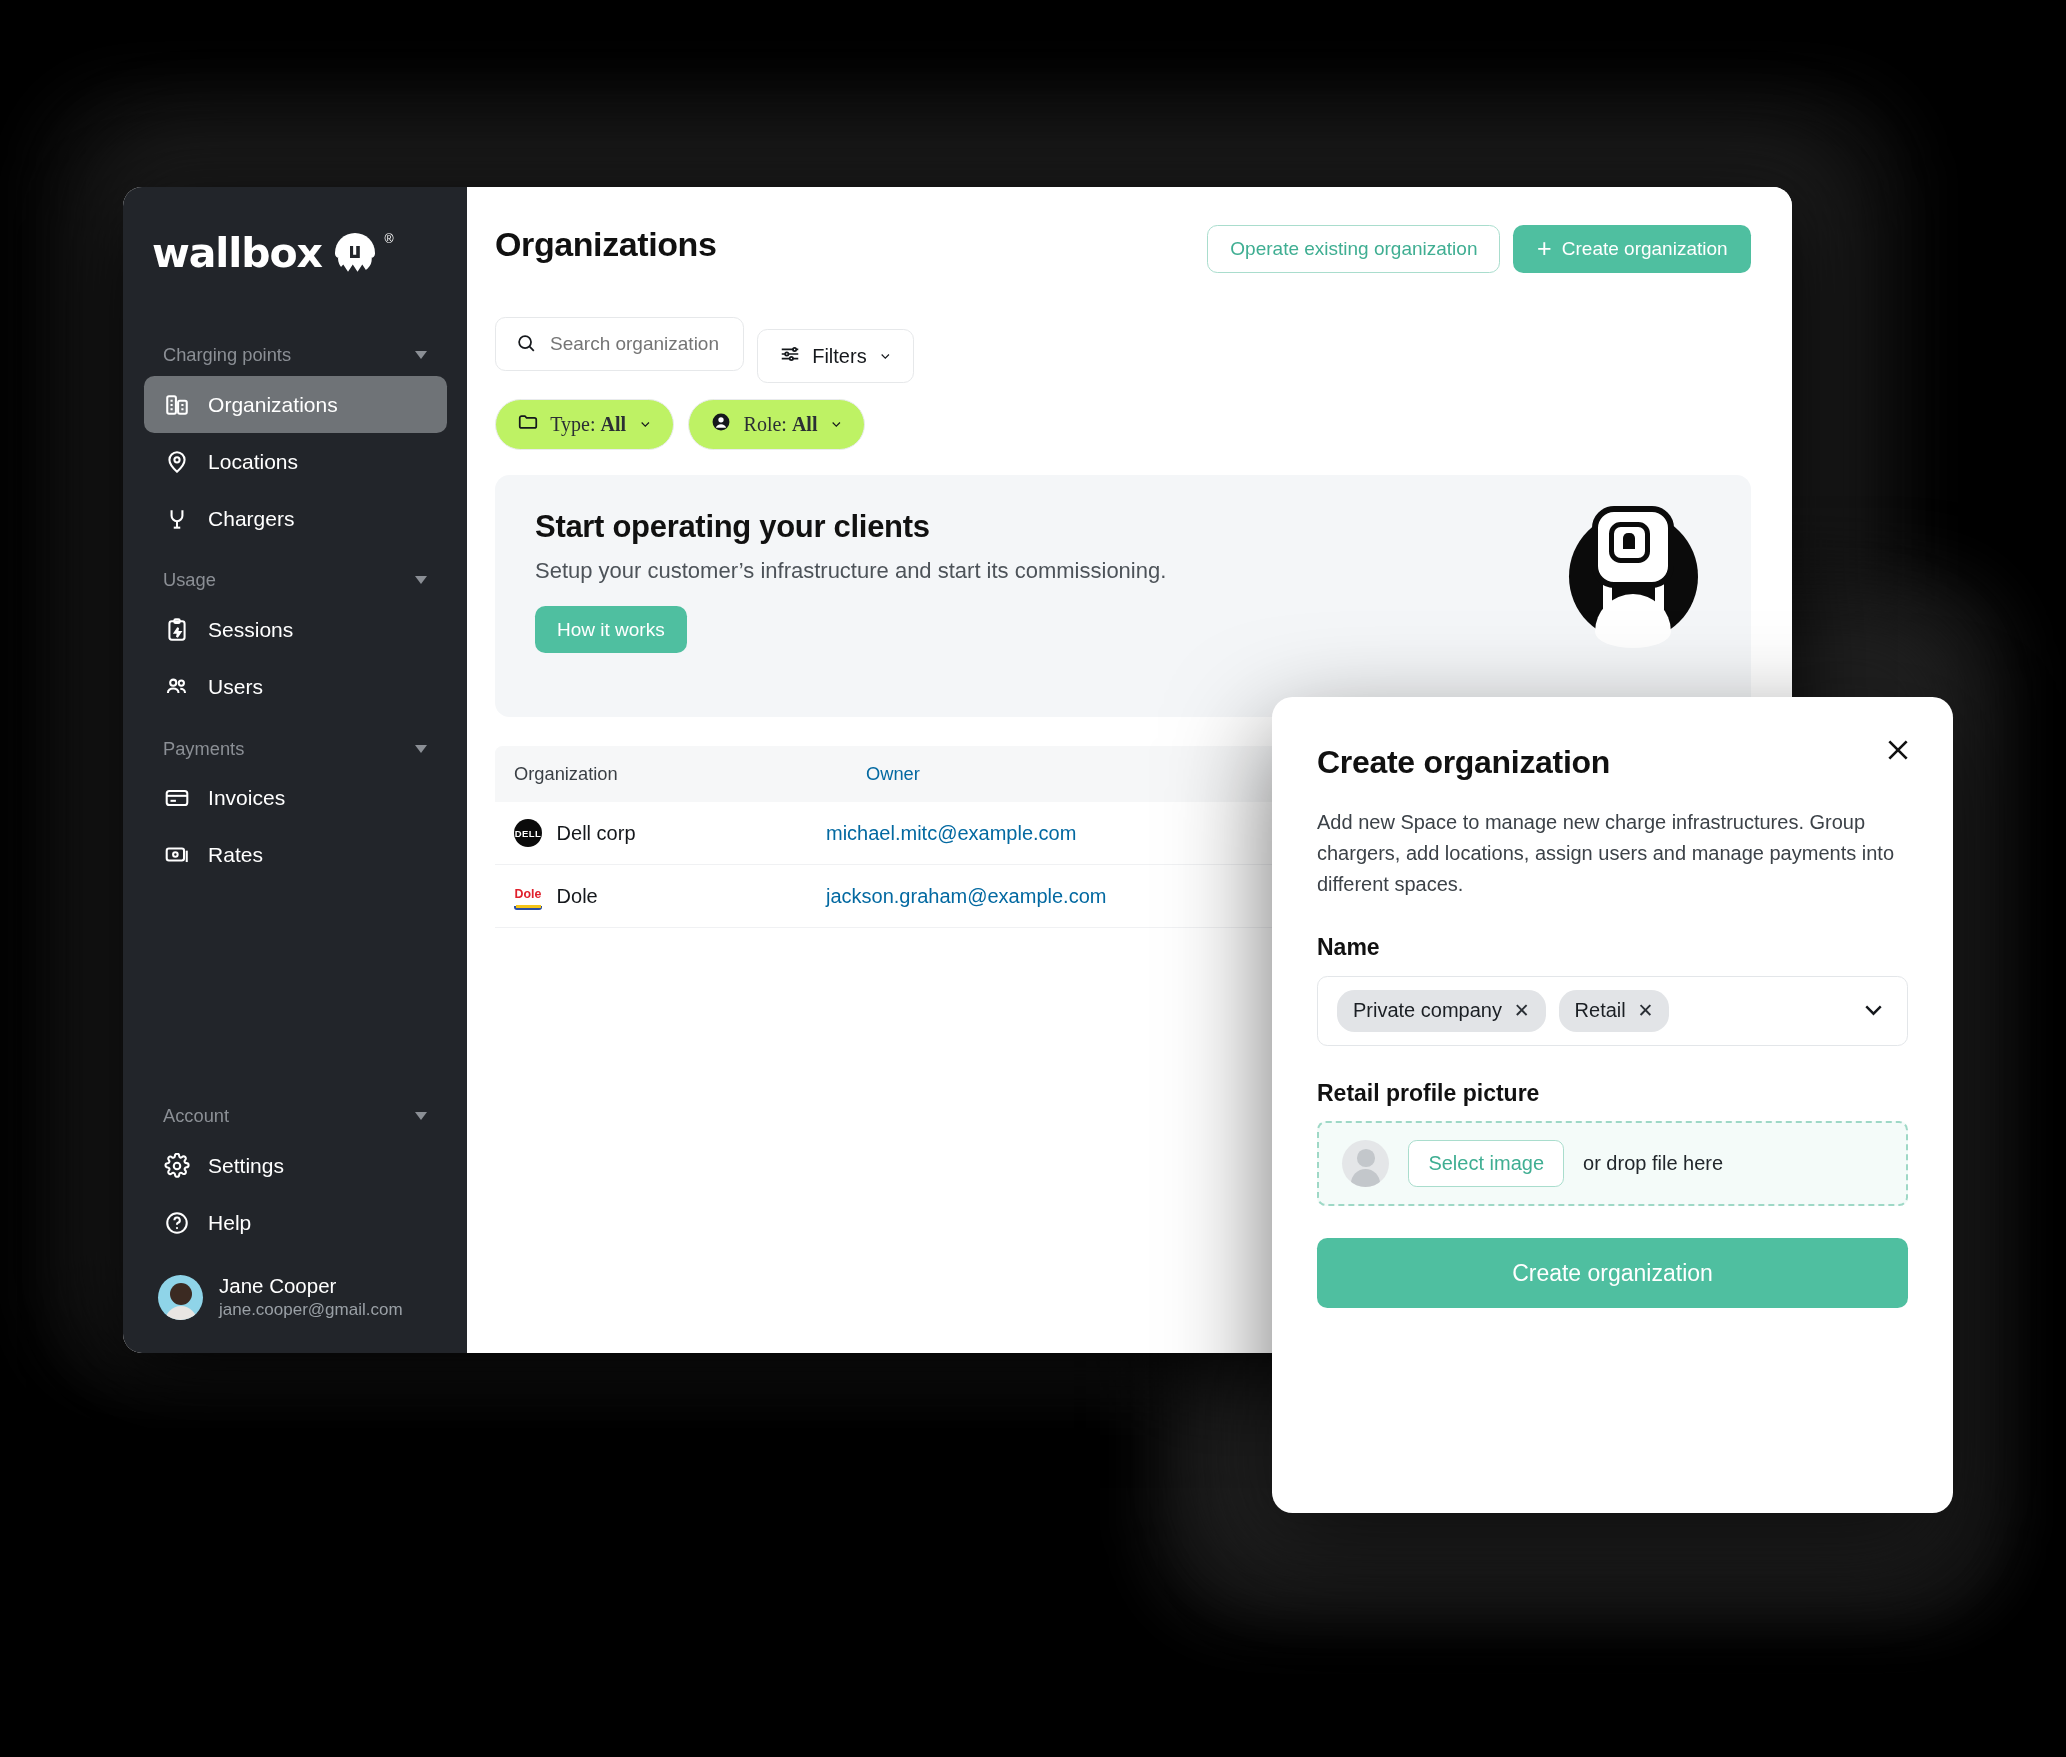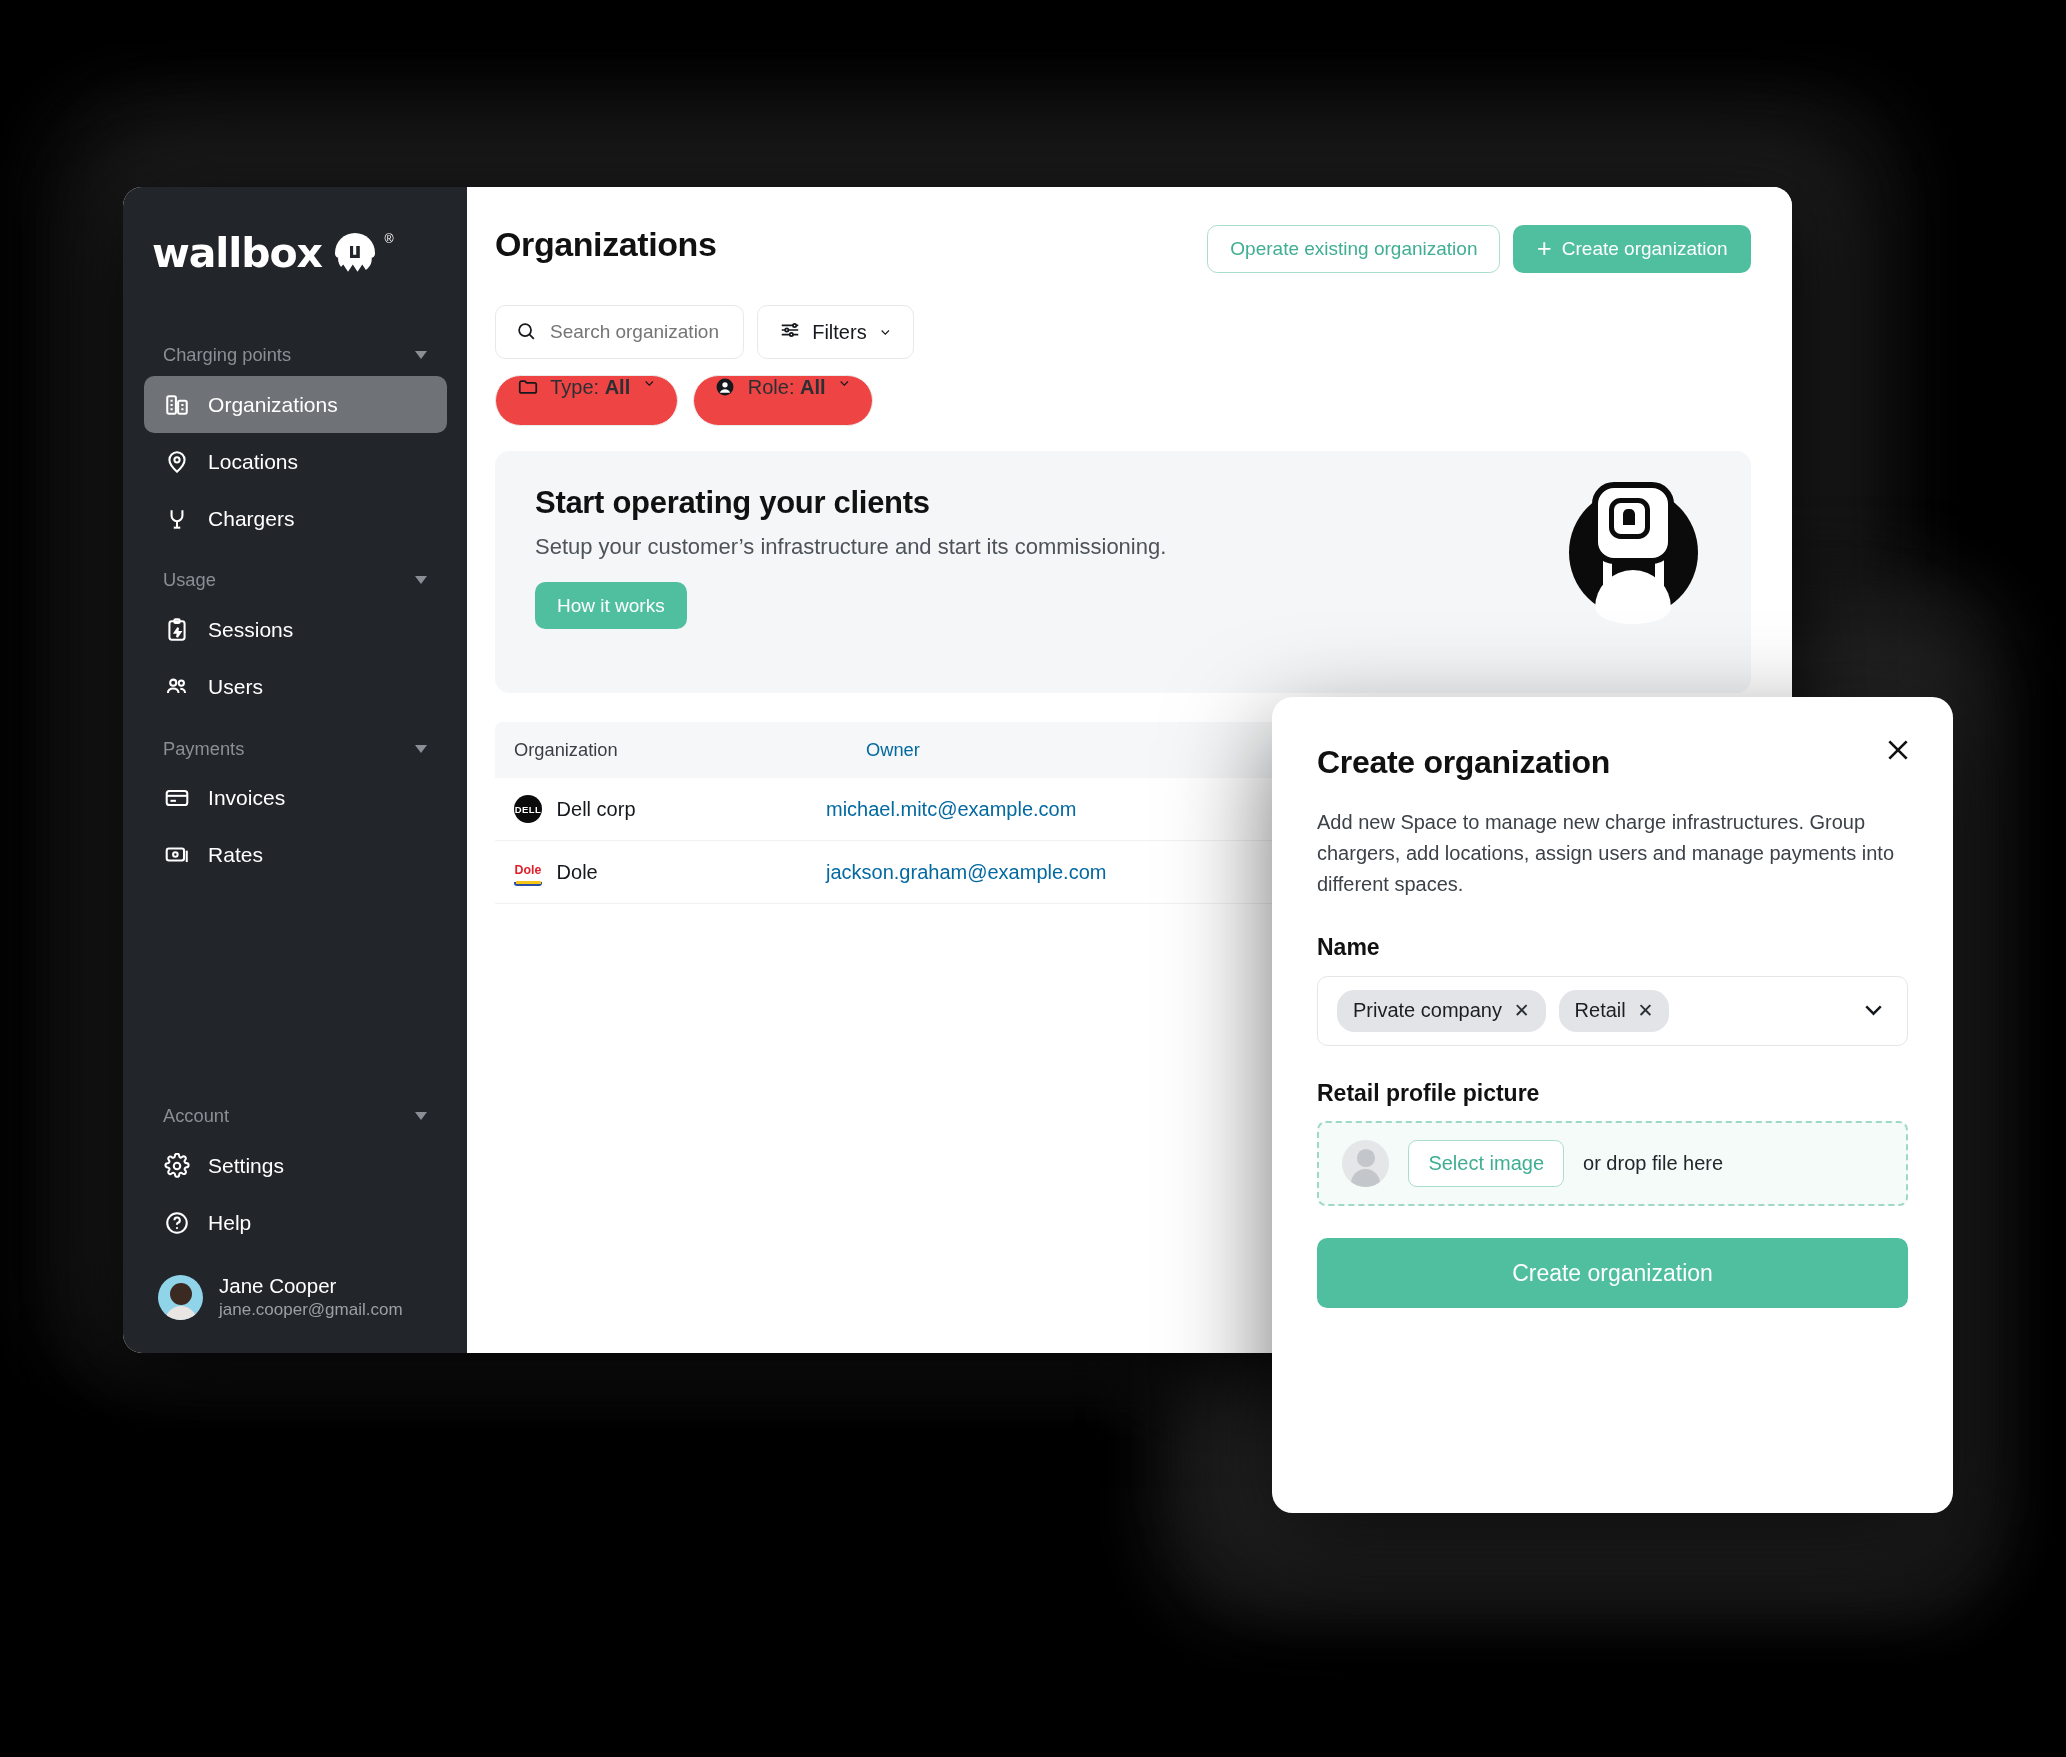--- a/index.html
+++ b/index.html
@@ -133,27 +133,27 @@
     height: 54px; width: 249px; padding: 0 19px;
     border:1.5px solid #e6e8ea; border-radius: 10.3px; background:#fff;
   }
   .search-box input {
     border:none; outline:none; font-size:19px; color:#6b7076;
     font-family:"Liberation Sans", sans-serif; width:100%; background:transparent;
   }
   .filters-btn {
     display:flex; align-items:center; gap:11.7px;
     height:54px; padding:0 20.5px; border:1.5px solid #e6e8ea; border-radius:10.3px;
-    background:#fff; font-size:20px; color:#15181c; cursor:pointer;
+    background:#fff; font-size:20px; color:#15181c; cursor:pointer;margin-top:24px;
   }
   .chip-row { display:flex; gap:14.6px; margin-top: 16px; }
   .chip {
-    display:flex; gap:11.7px;
+    display:flex; align-items:center; gap:11.7px;
     height: 51px; padding: 0 20.5px; border:1.5px solid #e9ebed; border-radius: 26px;
-    background:#ef4444; font-size:20px; color:#2b2f34; cursor:pointer;
+    background:#bef264; font-size:20px; color:#2b2f34; cursor:pointer;font-family:Liberation Serif, serif;
   }
   .chip b { font-weight:700; }
   .chev { width:14.6px; height:14.6px; }
 
   
   .banner {
     margin-top: 25px; background:#f4f6f8; border-radius: 14.6px;
     height: 242px; padding: 34px 40px; position:relative; overflow:hidden;
   }
   .banner h2 { font-size: 31px; font-weight:700; color:#111; letter-spacing:-0.3px; }

